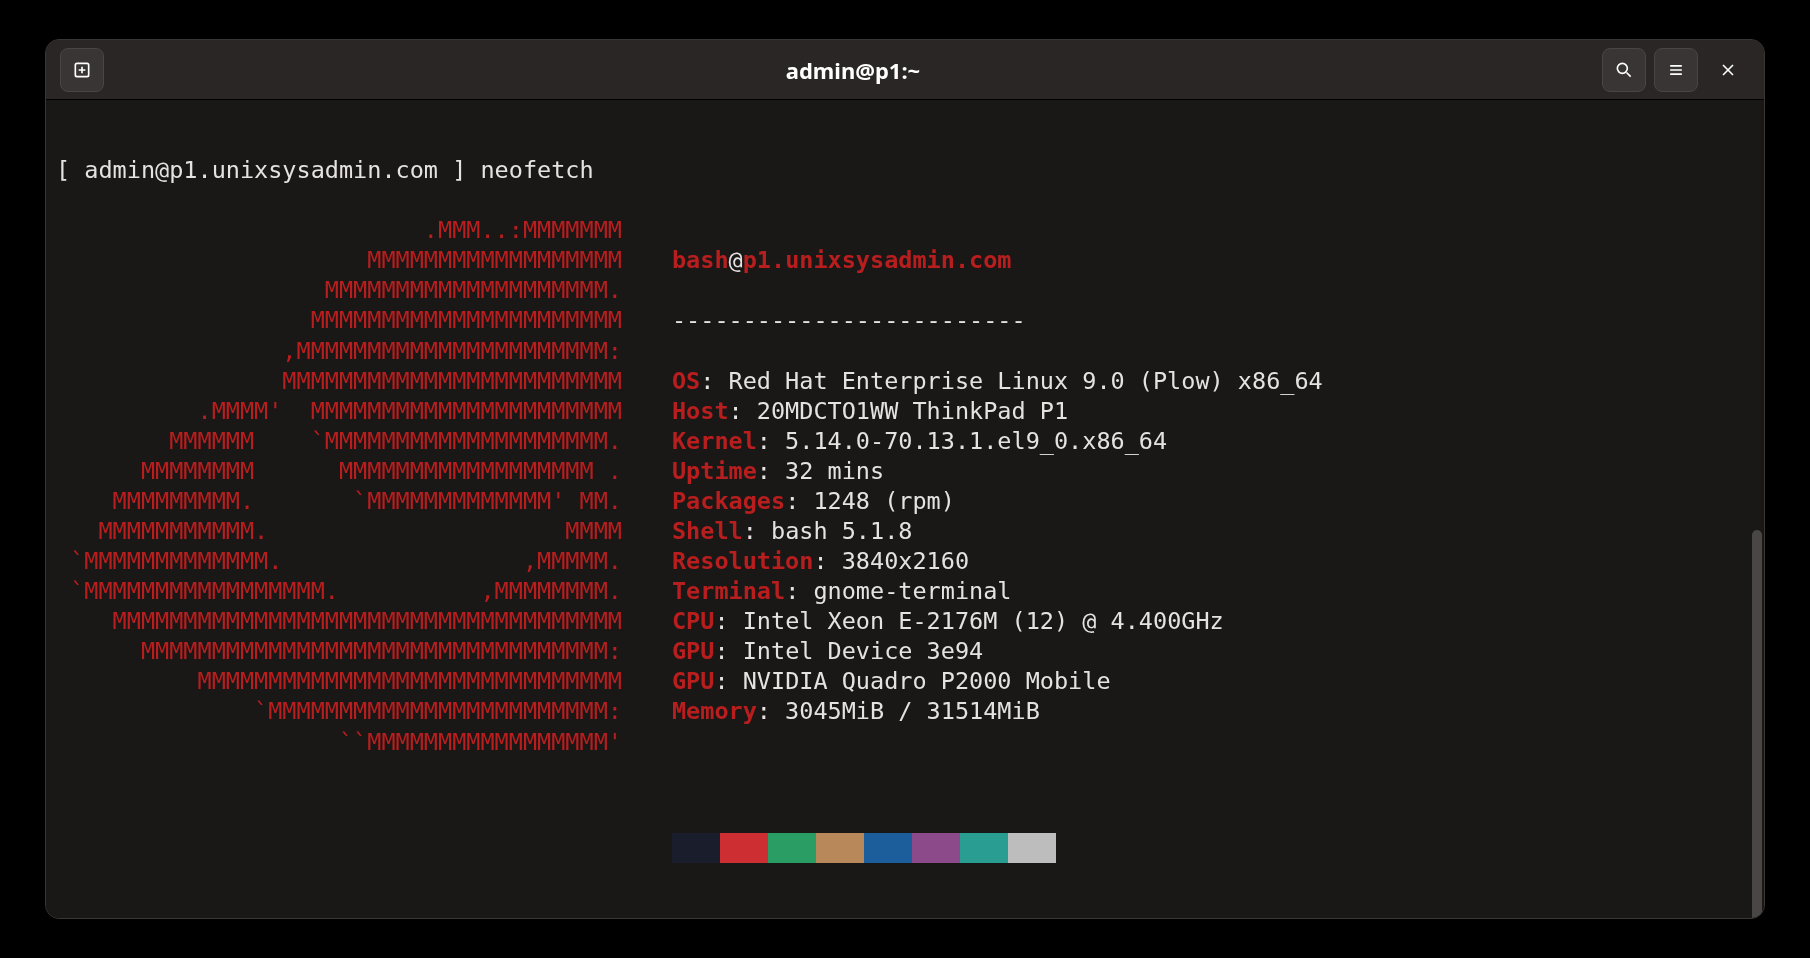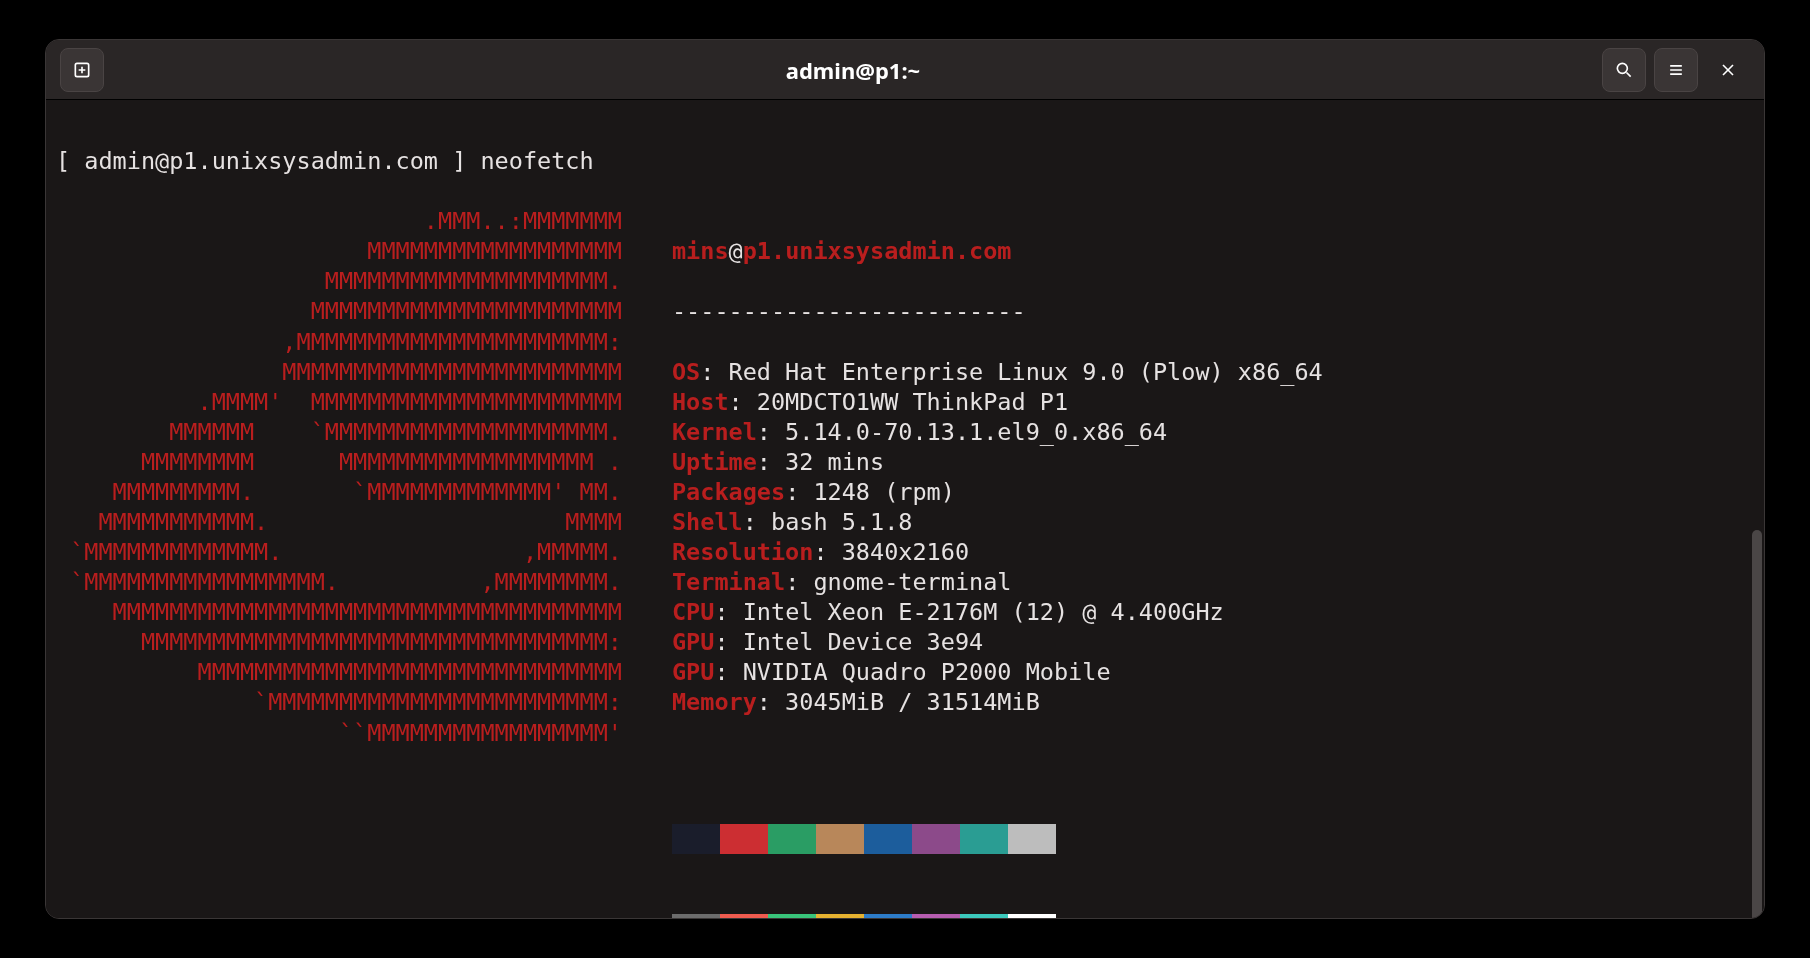--- a/index.html
+++ b/index.html
@@ -57,21 +57,21 @@
     text-align: center;
     color: #fff;
     font-size: 22px;
     font-weight: bold;
     font-family: system-ui, sans-serif;
   }
   .titlebar-right { display:flex; align-items:center; }
   .terminal-body {
     flex: 1;
     background: #1a1717;
-    padding: 16px 10px;
+    padding: 25px 10px;
     color: #e6e2e2;
     font-size: 23.5px;
     line-height: 1.28;
     white-space: pre;
     font-family: 'DejaVu Sans Mono', 'Liberation Mono', monospace;
     overflow: hidden;
     position: relative;
   }
   .scrollbar {
     position: absolute;
@@ -131,21 +131,21 @@
         </svg>
       </div>
     </div>
   </div>
 
   <div class="terminal-body">
 <span class="prompt-row"><span class="white">[ admin@p1.unixsysadmin.com ] </span><span class="white">neofetch</span></span>
 <div class="output-area">
 <div class="logo-col red" id="logo-target"><span class="cline">           .MMM..:MMMMMMM</span><span class="cline">          MMMMMMMMMMMMMMMMMM</span><span class="cline">          MMMMMMMMMMMMMMMMMMMM.</span><span class="cline">         MMMMMMMMMMMMMMMMMMMMMM</span><span class="cline">        ,MMMMMMMMMMMMMMMMMMMMMM:</span><span class="cline">        MMMMMMMMMMMMMMMMMMMMMMMM</span><span class="cline">  .MMMM'  MMMMMMMMMMMMMMMMMMMMMM</span><span class="cline"> MMMMMM    `MMMMMMMMMMMMMMMMMMMM.</span><span class="cline">MMMMMMMM      MMMMMMMMMMMMMMMMMM .</span><span class="cline">MMMMMMMMM.       `MMMMMMMMMMMMM' MM.</span><span class="cline">MMMMMMMMMMM.                     MMMM</span><span class="cline">`MMMMMMMMMMMMM.                 ,MMMMM.</span><span class="cline"> `MMMMMMMMMMMMMMMMM.          ,MMMMMMMM.</span><span class="cline">    MMMMMMMMMMMMMMMMMMMMMMMMMMMMMMMMMMMM</span><span class="cline">      MMMMMMMMMMMMMMMMMMMMMMMMMMMMMMMMM:</span><span class="cline">         MMMMMMMMMMMMMMMMMMMMMMMMMMMMMM</span><span class="cline">            `MMMMMMMMMMMMMMMMMMMMMMMM:</span><span class="cline">                ``MMMMMMMMMMMMMMMMM'</span></div>
 <div class="info-col">
-<span class="info-line"><span class="redb">mins</span><span class="white">@</span><span class="redb">p1.unixsysadmin.com</span></span>
+<span class="info-line"><span class="redb">bash</span><span class="white">@</span><span class="redb">p1.unixsysadmin.com</span></span>
 <span class="info-line white">-------------------------</span>
 <div id="info-rows"><span class="info-line"><span class="redb">OS</span><span class="white">: Red Hat Enterprise Linux 9.0 (Plow) x86_64</span></span><span class="info-line"><span class="redb">Host</span><span class="white">: 20MDCTO1WW ThinkPad P1</span></span><span class="info-line"><span class="redb">Kernel</span><span class="white">: 5.14.0-70.13.1.el9_0.x86_64</span></span><span class="info-line"><span class="redb">Uptime</span><span class="white">: 32 mins</span></span><span class="info-line"><span class="redb">Packages</span><span class="white">: 1248 (rpm)</span></span><span class="info-line"><span class="redb">Shell</span><span class="white">: bash 5.1.8</span></span><span class="info-line"><span class="redb">Resolution</span><span class="white">: 3840x2160</span></span><span class="info-line"><span class="redb">Terminal</span><span class="white">: gnome-terminal</span></span><span class="info-line"><span class="redb">CPU</span><span class="white">: Intel Xeon E-2176M (12) @ 4.400GHz</span></span><span class="info-line"><span class="redb">GPU</span><span class="white">: Intel Device 3e94</span></span><span class="info-line"><span class="redb">GPU</span><span class="white">: NVIDIA Quadro P2000 Mobile</span></span><span class="info-line"><span class="redb">Memory</span><span class="white">: 3045MiB / 31514MiB</span></span></div>
 <div class="swatches">
   <div>
     <div class="swrow" id="pal-row1"><div class="swatch" style="background: rgb(26, 29, 43);"></div><div class="swatch" style="background: rgb(204, 46, 50);"></div><div class="swatch" style="background: rgb(42, 157, 100);"></div><div class="swatch" style="background: rgb(184, 135, 90);"></div><div class="swatch" style="background: rgb(28, 93, 156);"></div><div class="swatch" style="background: rgb(140, 74, 138);"></div><div class="swatch" style="background: rgb(42, 157, 147);"></div><div class="swatch" style="background: rgb(189, 189, 189);"></div></div>
     <div class="swrow" id="pal-row2"><div class="swatch" style="background: rgb(108, 108, 108);"></div><div class="swatch" style="background: rgb(239, 91, 79);"></div><div class="swatch" style="background: rgb(57, 196, 122);"></div><div class="swatch" style="background: rgb(230, 178, 48);"></div><div class="swatch" style="background: rgb(45, 124, 201);"></div><div class="swatch" style="background: rgb(183, 93, 176);"></div><div class="swatch" style="background: rgb(60, 201, 188);"></div><div class="swatch" style="background: rgb(255, 255, 255);"></div></div>
   </div>
 </div>
 </div>
 </div>

